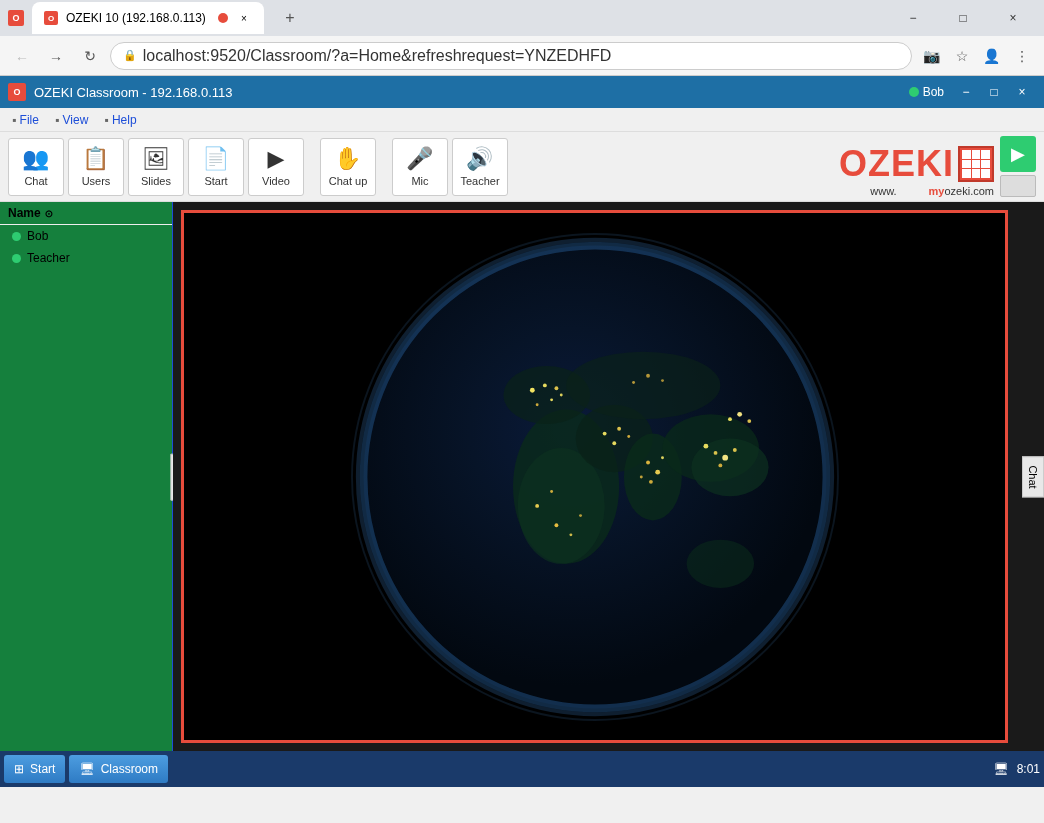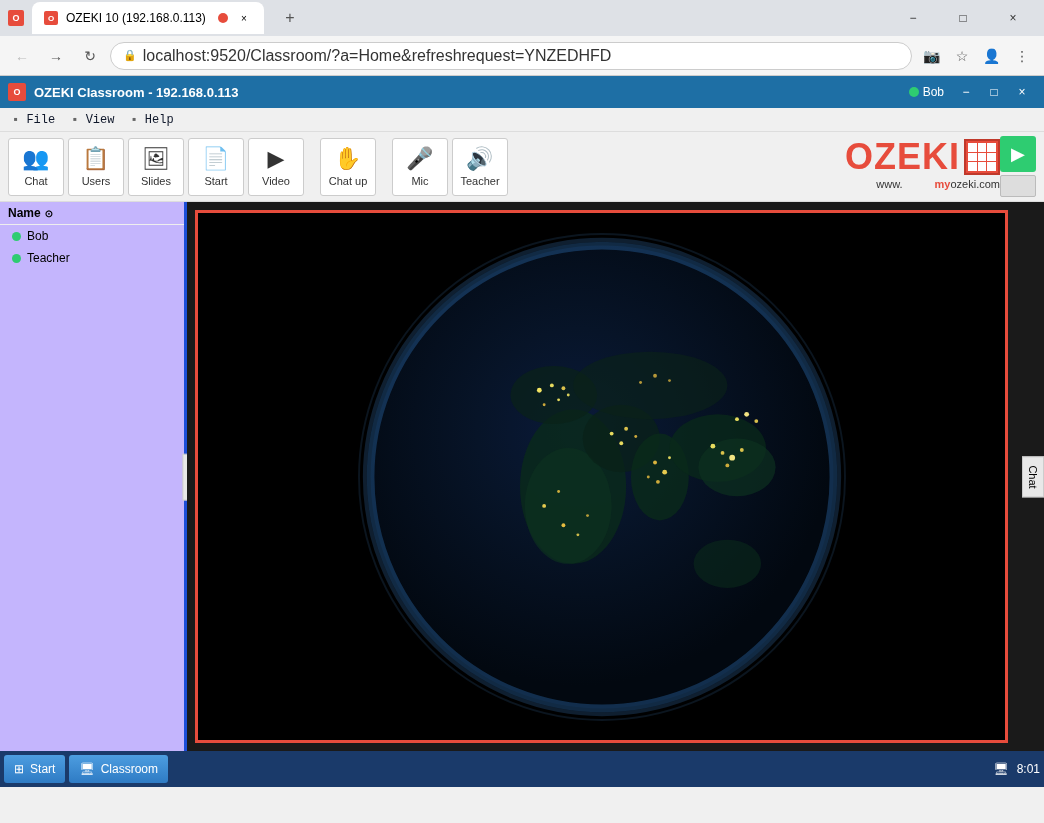--- a/index.html
+++ b/index.html
@@ -17,51 +17,51 @@
     .nav-btn.disabled { color: #bbb; cursor: default; }
     .address-bar { flex: 1; height: 28px; background: white; border: 1px solid #ccc; border-radius: 14px; padding: 0 12px; font-size: 12px; display: flex; align-items: center; gap: 6px; }
     .lock-icon { color: #555; font-size: 11px; }
     .address-text { color: #333; font-size: 16px; }
     .navbar-icons { display: flex; gap: 2px; }
 
     
     .app-window { width: 100%; background: #f0f0f0; }
     .app-titlebar { background: #1e6fa5; color: white; display: flex; align-items: center; padding: 0 8px; height: 32px; }
     .app-titlebar-icon { width: 18px; height: 18px; background: #e74c3c; border-radius: 2px; margin-right: 8px; display: flex; align-items: center; justify-content: center; color: white; font-size: 9px; font-weight: bold; }
-    .app-title { font-size: 13px; font-weight: 700; flex: 1; }
+    .app-title { font-size: 13px; font-weight: 400; flex: 1; }
     .online-indicator { width: 10px; height: 10px; background: #2ecc71; border-radius: 50%; margin-right: 4px; }
     .app-win-controls { display: flex; margin-left: auto; }
     .app-win-btn { width: 28px; height: 28px; display: flex; align-items: center; justify-content: center; font-size: 12px; cursor: pointer; color: white; }
 
     
     .app-menubar { background: #f0f0f0; display: flex; align-items: center; padding: 0 4px; height: 24px; border-bottom: 1px solid #ddd; }
-    .menu-item { padding: 2px 8px; font-size: 12px; cursor: pointer; color: #0f172a; font-family: Liberation Mono, monospace; }
+    .menu-item { padding: 2px 8px; font-size: 12px; cursor: pointer; color: #1d4ed8; }
     .menu-item::before { content: '▪ '; color: #666; }
 
     
     .app-toolbar { background: #f0f0f0; display: flex; align-items: center; padding: 4px 8px; height: 70px; border-bottom: 1px solid #ddd; gap: 4px; }
     .toolbar-btn { display: flex; flex-direction: column; align-items: center; justify-content: center; width: 56px; height: 58px; border: 1px solid #ccc; background: white; border-radius: 3px; cursor: pointer; gap: 3px; font-size: 11px; color: #333; }
     .toolbar-sep { width: 8px; }
     .toolbar-icon { font-size: 22px; }
 
     
-    .ozeki-logo-area { margin-left: auto; display: flex; align-items: flex-start; }
+    .ozeki-logo-area { margin-left: auto; display: flex; align-items: flex-end; gap: 6px; }
     .ozeki-text { font-size: 36px; font-weight: bold; color: #e74c3c; letter-spacing: 1px; }
     .ozeki-www { font-size: 11px; color: #333; }
     .ozeki-www span.my { color: #e74c3c; font-weight: bold; padding-left: 32px; }
     .grid-icon { background: #e74c3c; border: 2px solid #c0392b; width: 36px; height: 36px; display: grid; grid-template-columns: repeat(3, 1fr); grid-template-rows: repeat(3, 1fr); gap: 1px; padding: 2px; }
     .grid-cell { background: white; }
     .play-btn-green { width: 36px; height: 36px; background: #2ecc71; border: none; border-radius: 3px; cursor: pointer; display: flex; align-items: center; justify-content: center; font-size: 18px; color: white; }
     .small-btn { width: 36px; height: 22px; background: #ddd; border: 1px solid #bbb; border-radius: 2px; cursor: pointer; display: flex; align-items: center; justify-content: center; }
 
     
     .app-body { display: flex; height: calc(823px - 36px - 36px - 40px - 32px - 24px - 70px - 36px); }
 
     
-    .sidebar { width: 187px; background: #c4b5fd; border-right: 3px solid #1d4ed8; display: flex; flex-direction: column; position: relative; }
+    .sidebar { width: 173px; background: #15803d; border-right: 1px solid #1d4ed8; display: flex; flex-direction: column; position: relative; }
     .sidebar-header { padding: 4px 8px; font-weight: bold; font-size: 12px; border-bottom: 1px solid #eee; display: flex; align-items: center; gap: 4px; }
     .sidebar-user { display: flex; align-items: center; gap: 6px; padding: 4px 12px; font-size: 12px; }
     .user-dot { width: 9px; height: 9px; border-radius: 50%; background: #2ecc71; }
     .users-tab { position: absolute; right: -32px; top: 50%; transform: translateY(-50%) rotate(90deg); background: #e8e8e8; border: 1px solid #ccc; padding: 3px 8px; font-size: 11px; cursor: pointer; white-space: nowrap; border-radius: 4px 4px 0 0; }
 
     
     .video-container { flex: 1; background: #1a1a1a; position: relative; display: flex; align-items: center; justify-content: center; }
     .video-border { border: 3px solid #e74c3c; position: absolute; top: 8px; left: 8px; right: 36px; bottom: 8px; display: flex; align-items: center; justify-content: center; overflow: hidden; }
     .earth-visual { width: 100%; height: 100%; display: flex; align-items: center; justify-content: center; background: #000; }
 

